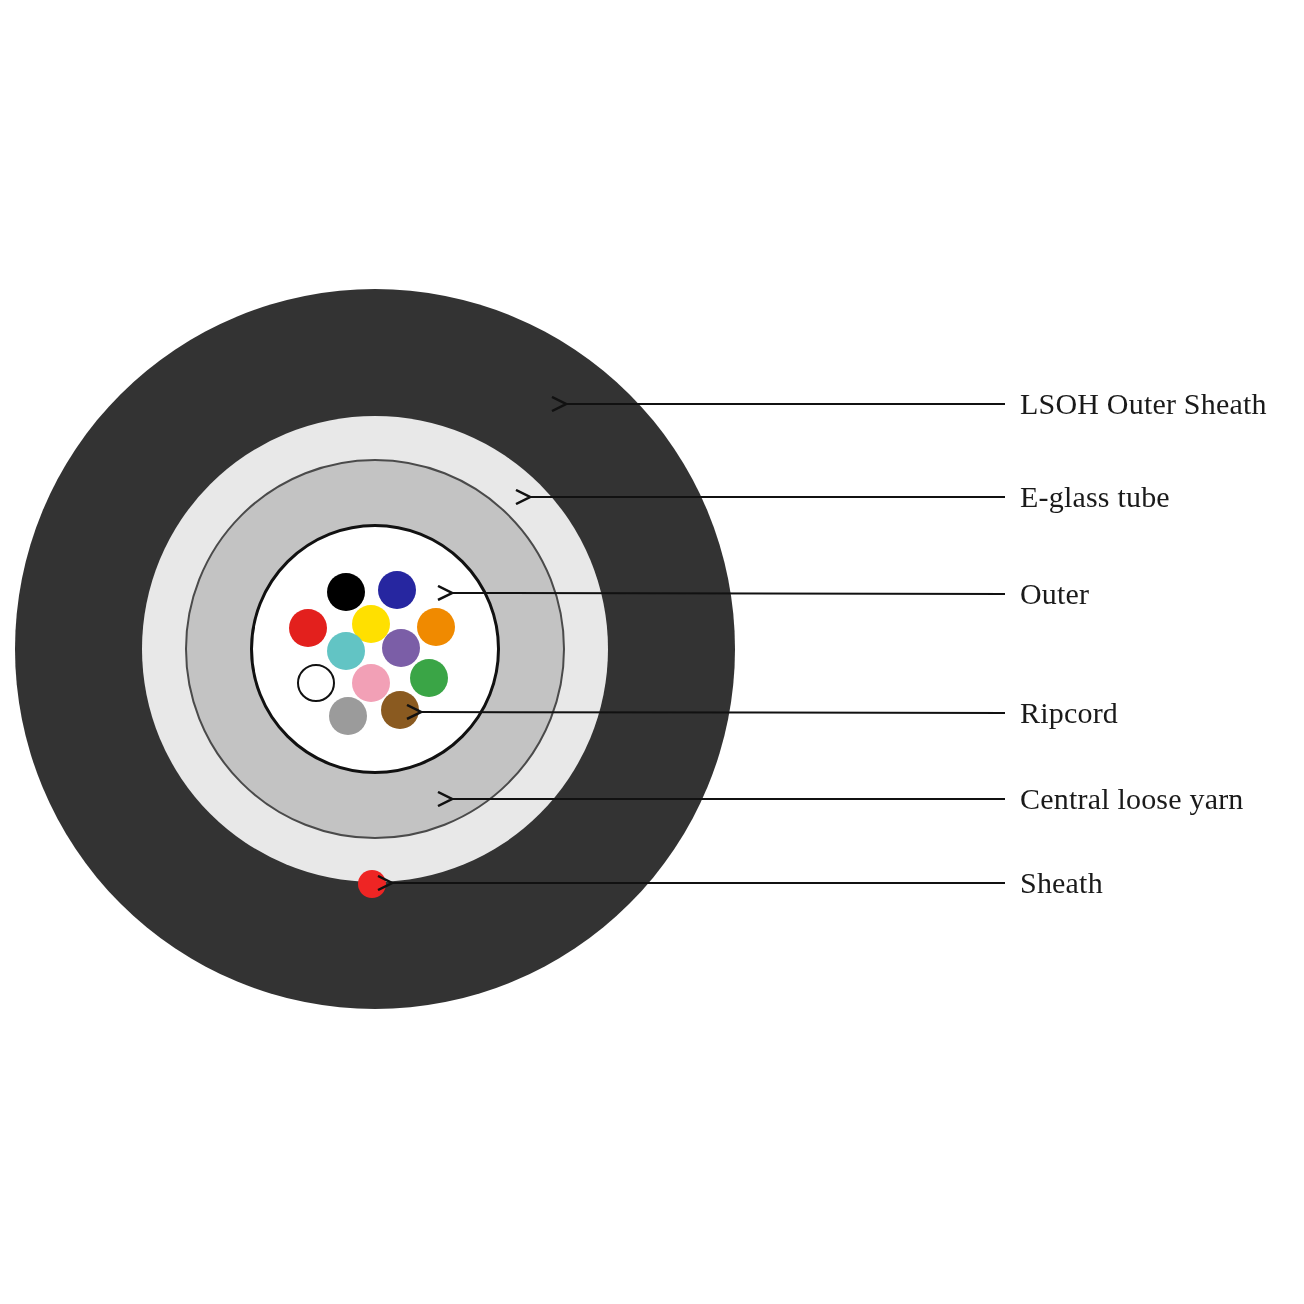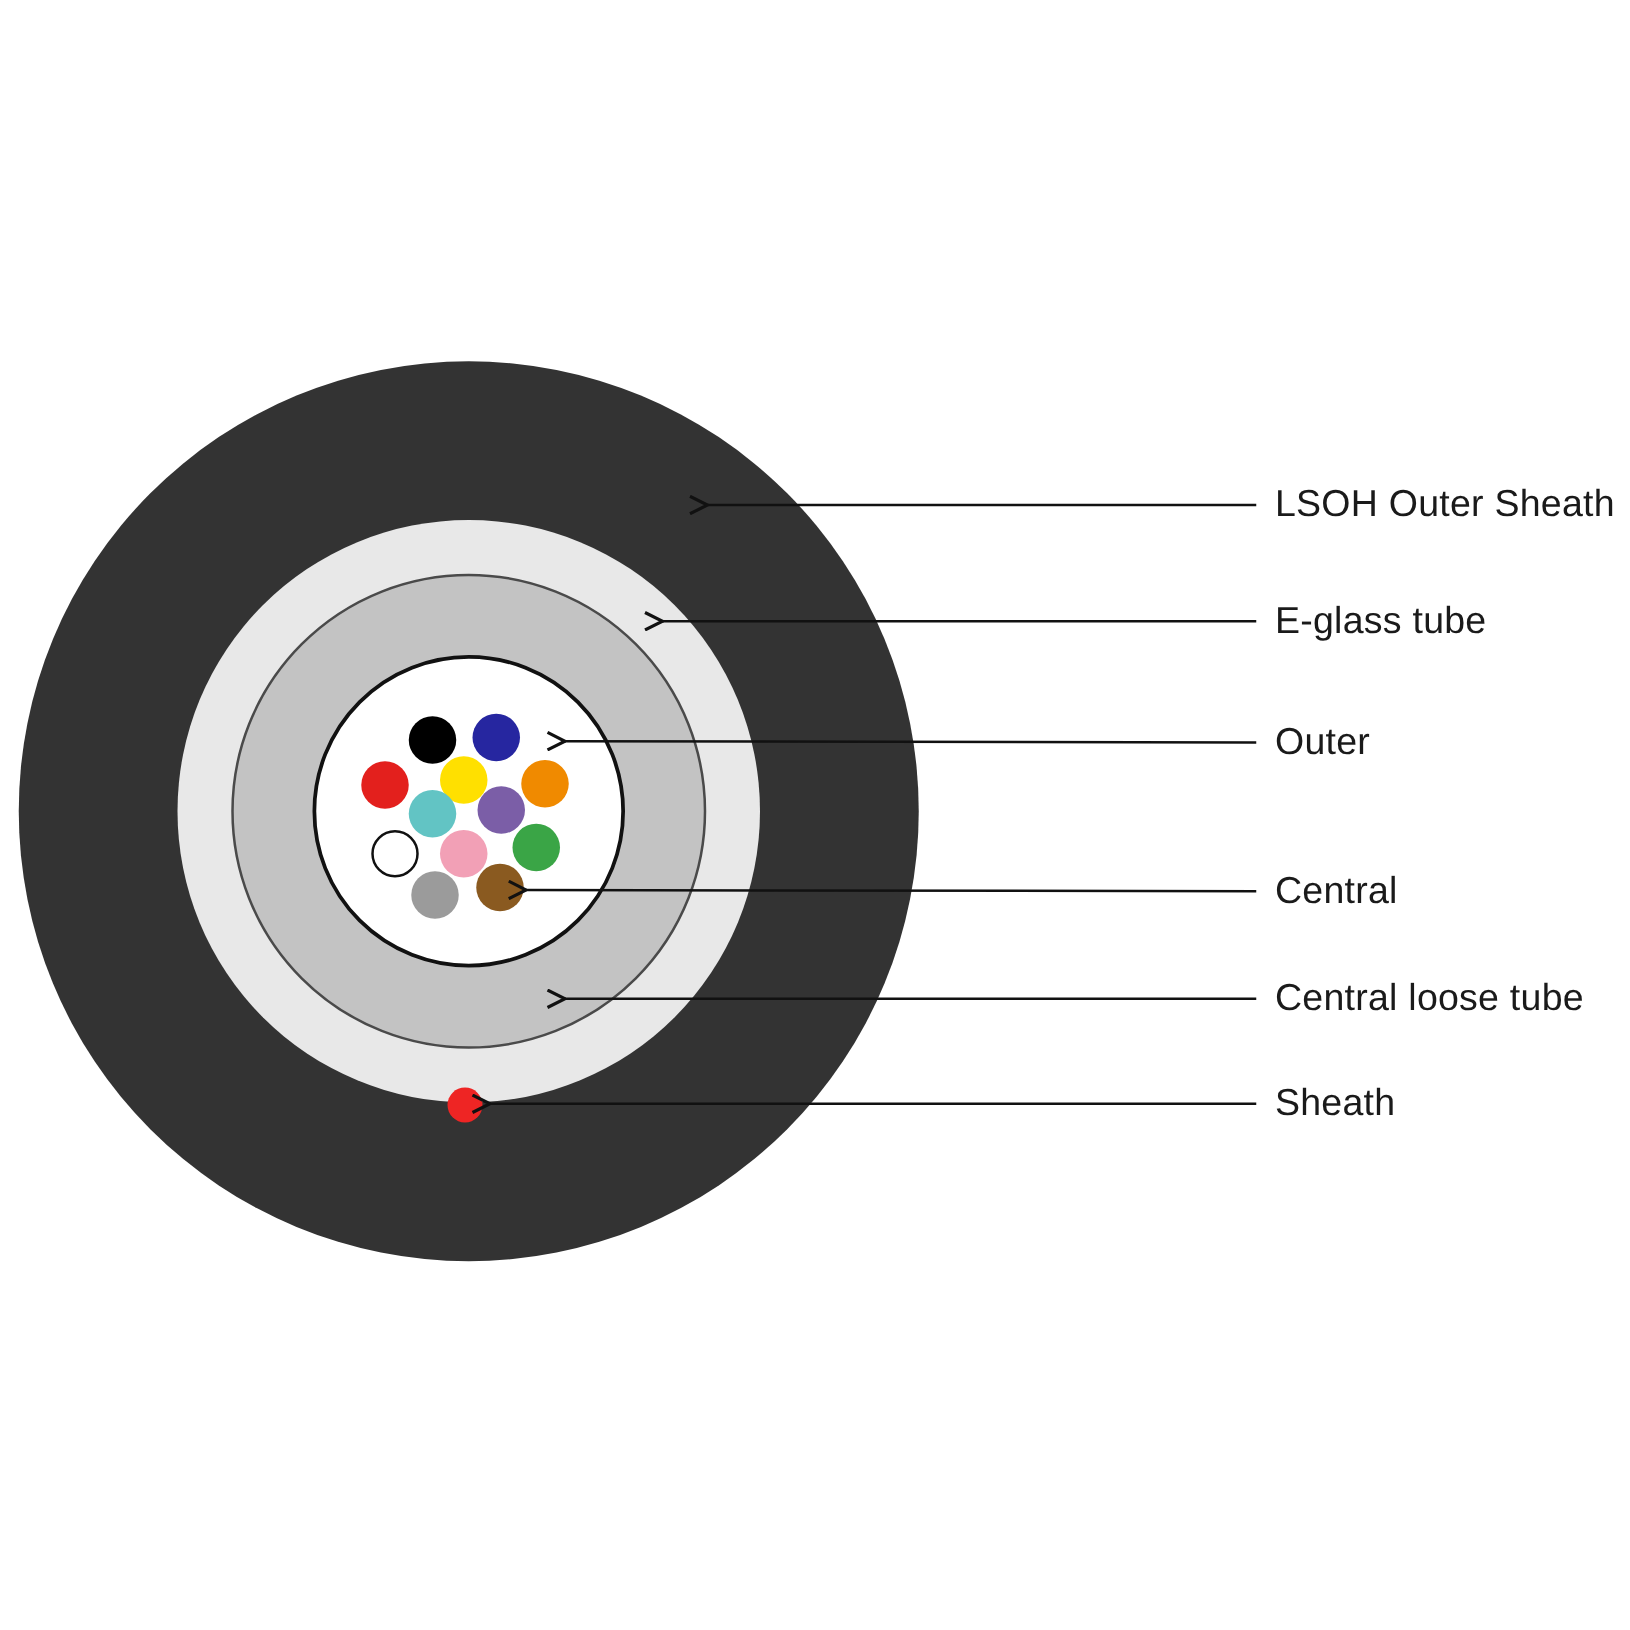--- a/index.html
+++ b/index.html
@@ -7,20 +7,21 @@
     padding: 0;
     background: #ffffff;
     font-family: "Liberation Sans", sans-serif;
   }
   .canvas {
     position: relative;
     width: 1304px;
     height: 1304px;
     background: #ffffff;
     overflow: hidden;
+    font-family: Liberation Serif, serif;
   }
   .circle {
     position: absolute;
     border-radius: 50%;
   }
   .outer  { left: 15px;  top: 289px; width: 720px; height: 720px; }
   .eglass { left: 142px; top: 416px; width: 466px; height: 466px; }
   .tube   { left: 185px; top: 459px; width: 380px; height: 380px; border: 2px solid #4a4a4a; box-sizing: border-box; }
   .jelly  { left: 250px; top: 524px; width: 250px; height: 250px; border: 3px solid #111111; box-sizing: border-box; }
   .fiber {
@@ -96,17 +97,17 @@
       <line x1="1005" y1="594" x2="452" y2="593" marker-end="url(#ah)"></line>
       <line x1="1005" y1="713" x2="421" y2="712" marker-end="url(#ah)"></line>
       <line x1="1005" y1="799" x2="452" y2="799" marker-end="url(#ah)"></line>
       <line x1="1005" y1="883" x2="392" y2="883" marker-end="url(#ah)"></line>
     </g>
   </svg>
 
   <div class="label" style="top:404px">LSOH Outer Sheath</div>
   <div class="label" style="top:497px">E-glass tube</div>
   <div class="label" style="top:594px">Outer</div>
-  <div class="label" style="top:713px">Central</div>
-  <div class="label" style="top:799px">Central loose tube</div>
+  <div class="label" style="top:713px">Ripcord</div>
+  <div class="label" style="top:799px">Central loose yarn</div>
   <div class="label" style="top:883px">Sheath</div>
 
 </div>
 
 </body></html>

